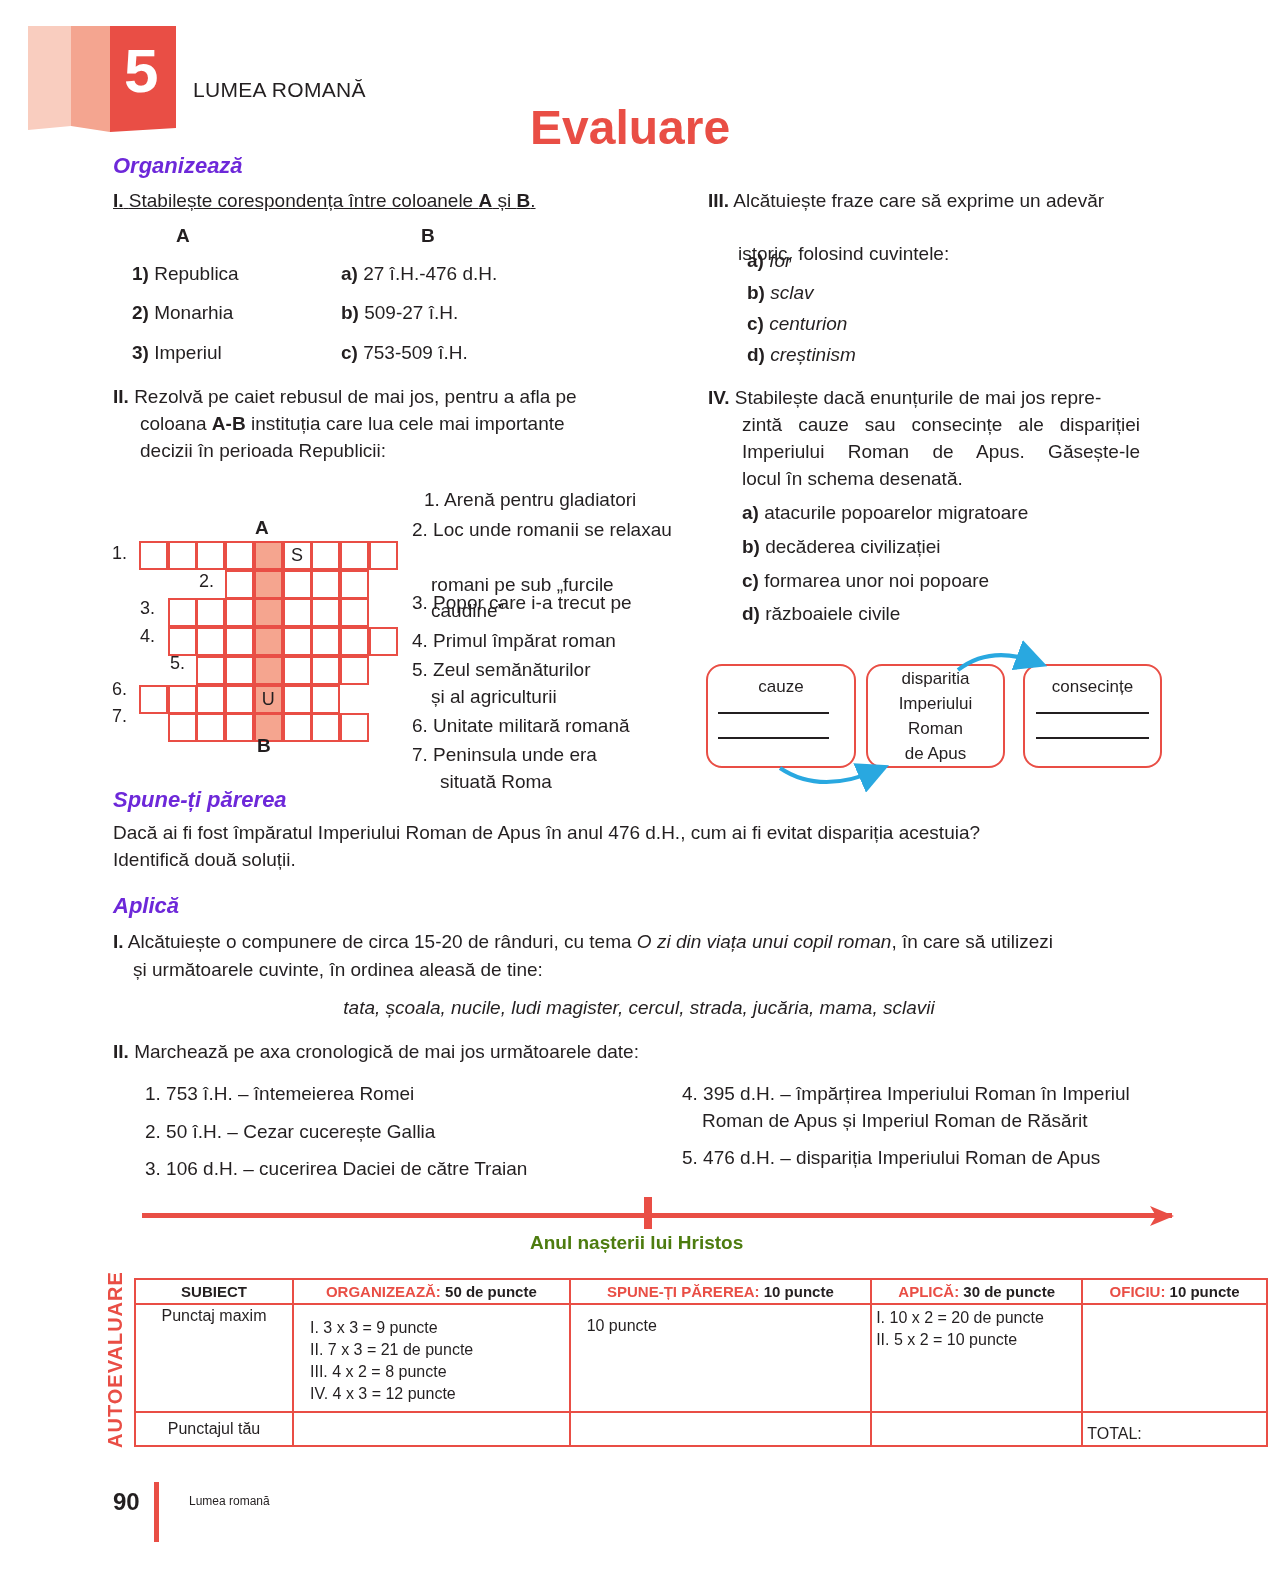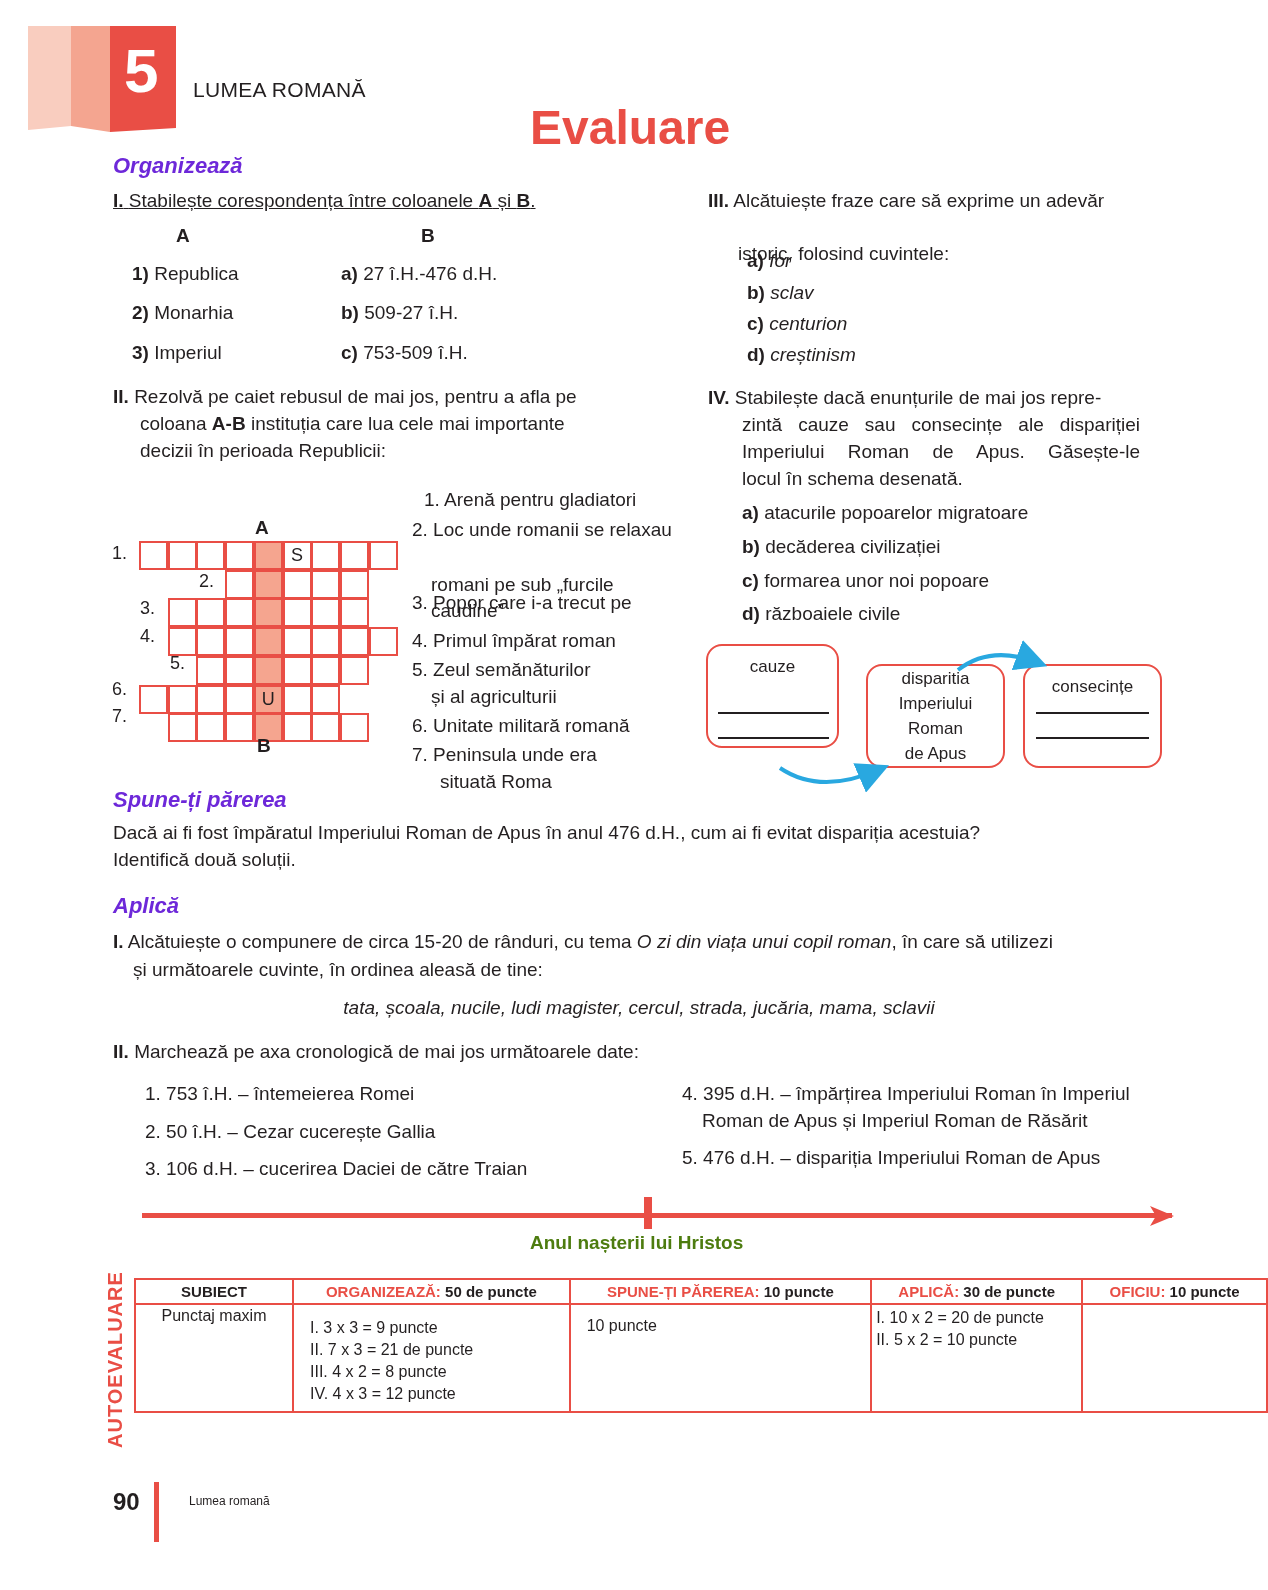--- a/index.html
+++ b/index.html
@@ -171,21 +171,21 @@
   <b>IV.</b> <span>Stabilește dacă enunțurile de mai jos repre-</span>
 </div>
 <div class="txt" style="left:742px; top:411px; width:398px; text-align-last:justify;">zintă cauze sau consecințe ale dispariției</div>
 <div class="txt" style="left:742px; top:438px; width:398px; text-align-last:justify;">Imperiului Roman de Apus. Găsește-le</div>
 <div class="txt" style="left:742px; top:465px;">locul în schema desenată.</div>
 <div class="txt" style="left:742px; top:499px;"><b>a)</b> <span>atacurile popoarelor migratoare</span></div>
 <div class="txt" style="left:742px; top:533px;"><b>b)</b> <span>decăderea civilizației</span></div>
 <div class="txt" style="left:742px; top:567px;"><b>c)</b> <span>formarea unor noi popoare</span></div>
 <div class="txt" style="left:742px; top:600px;"><b>d)</b> <span>războaiele civile</span></div>
 
-<div class="box" style="left:706px; top:644px; width:133px; height:104px;">
+<div class="box" style="left:706px; top:664px; width:150px; height:104px;">
   <div style="margin-top:8px;">cauze</div>
 </div>
 <div class="line" style="left:718px; top:712px; width:111px;"></div>
 <div class="line" style="left:718px; top:737px; width:111px;"></div>
 
 <div class="box" style="left:866px; top:664px; width:139px; height:104px;">
   <div>disparitia</div>
   <div>Imperiului</div>
   <div>Roman</div>
   <div>de Apus</div>
@@ -253,18 +253,25 @@
       <div>III. 4 x 2 = 8 puncte</div>
       <div>IV. 4 x 3 = 12 puncte</div>
     </td>
     <td style="padding-top:12px; padding-left:16px;">10 puncte</td>
     <td style="padding-top:2px; line-height:22px; padding-left:4px; white-space:nowrap;">
       <div>I. 10 x 2 = 20 de puncte</div>
       <div>II. 5 x 2 = 10 puncte</div>
     </td>
     <td></td>
   </tr>
+  <tr style="height:34px;">
+    <td style="text-align:center; vertical-align:middle;">Punctajul tău</td>
+    <td></td>
+    <td></td>
+    <td></td>
+    <td style="vertical-align:bottom; padding:0 4px 2px;"><span>TOTAL:</span></td>
+  </tr>
 </tbody>
   </table>
 
 <div class="footer-num">90</div>
 <div class="footer-bar"></div>
 <div class="footer-txt">Lumea romană</div>
 
 </body></html>

